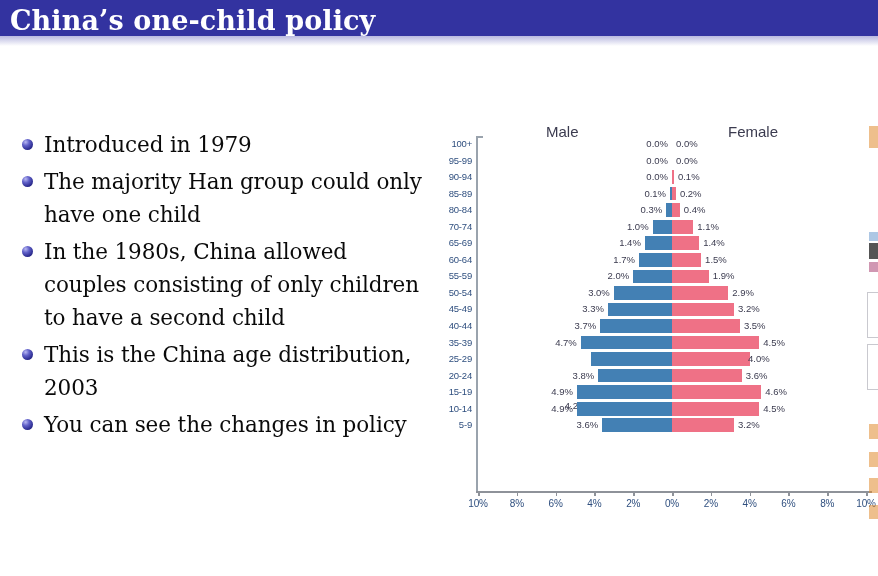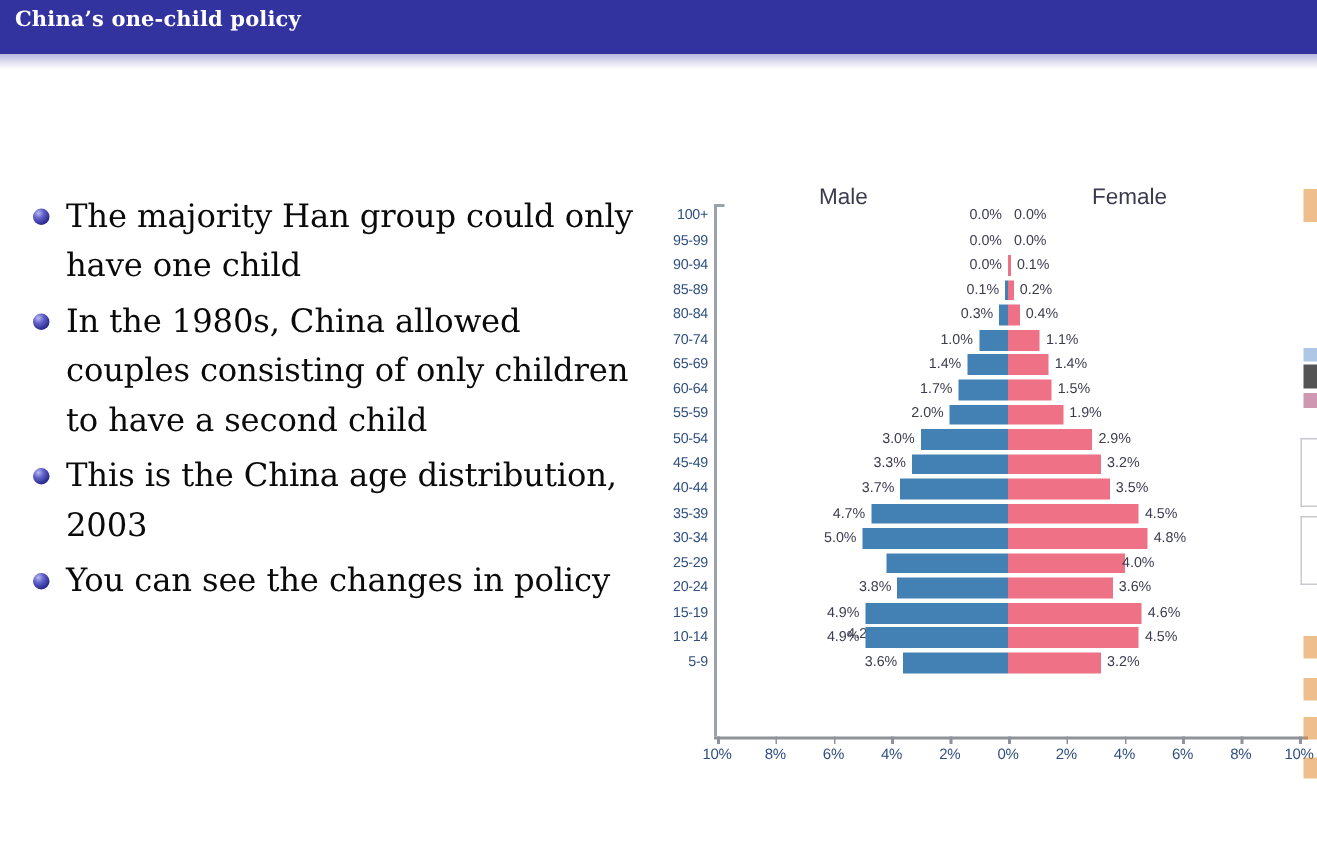--- a/index.html
+++ b/index.html
@@ -16,21 +16,21 @@
   #title-bar {
     position: absolute; left: 0; top: 0;
     width: 878px; height: 36px;
     background: #3333a0;
     box-sizing: border-box;
   }
   #title-bar .title-text {
     position: absolute; left: 10px; top: 5px;
     color: #ffffff;
     font-family: "DejaVu Serif", serif;
-    font-size: 14px;
+    font-size: 27px;
     font-weight: bold;
     letter-spacing: 0.1px;
     white-space: nowrap;
   }
   #title-fade {
     position: absolute; left: 0; top: 36px;
     width: 878px; height: 10px;
     background: linear-gradient(to bottom, #b9b9e0 0%, #ffffff 100%);
   }
 
@@ -188,20 +188,24 @@
 <body>
 
 <div id="title-bar">
   <div class="title-text">China’s one-child policy</div>
 </div>
 <div id="title-fade"></div>
 
 <div id="bullet-list">
     <div class="bullet-row">
       <span class="bullet-dot"></span>
+      <span class="bullet-text">Introduced in 1979</span>
+    </div>
+    <div class="bullet-row">
+      <span class="bullet-dot"></span>
       <span class="bullet-text">The majority Han group could only have one child</span>
     </div>
     <div class="bullet-row">
       <span class="bullet-dot"></span>
       <span class="bullet-text">In the 1980s, China allowed couples consisting of only children to have a second child</span>
     </div>
     <div class="bullet-row">
       <span class="bullet-dot"></span>
       <span class="bullet-text">This is the China age distribution, 2003</span>
     </div>
@@ -299,27 +303,20 @@
         <div class="val-male" style="left: 132.22px; width: 30px;">3.7%</div>
         <div class="bar-female" style="left: 238px; width: 67.9px; background: rgb(239, 113, 134);"></div>
         <div class="val-female" style="left: 309.9px;">3.5%</div>
       </div>
       <div class="row">
         <div class="age-label">35-39</div>
         <div class="bar-male" style="left: 146.82px; width: 91.18px; background: rgb(67, 128, 180);"></div>
         <div class="val-male" style="left: 112.82px; width: 30px;">4.7%</div>
         <div class="bar-female" style="left: 238px; width: 87.3px; background: rgb(239, 113, 134);"></div>
         <div class="val-female" style="left: 329.3px;">4.5%</div>
-      </div>
-      <div class="row">
-        <div class="age-label">30-34</div>
-        <div class="bar-male" style="left: 141px; width: 97px; background: rgb(67, 128, 180);"></div>
-        <div class="val-male" style="left: 107px; width: 30px;">5.0%</div>
-        <div class="bar-female" style="left: 238px; width: 93.12px; background: rgb(239, 113, 134);"></div>
-        <div class="val-female" style="left: 335.12px;">4.8%</div>
       </div>
       <div class="row">
         <div class="age-label">25-29</div>
         <div class="bar-male" style="left: 156.52px; width: 81.48px; background: rgb(67, 128, 180);"></div>
         <div class="val-male" style="left: 122.52px; width: 30px; margin-top: 47px;">4.2%</div>
         <div class="bar-female" style="left: 238px; width: 77.6px; background: rgb(239, 113, 134);"></div>
         <div class="val-female" style="left: 314px;">4.0%</div>
       </div>
       <div class="row">
         <div class="age-label">20-24</div>

